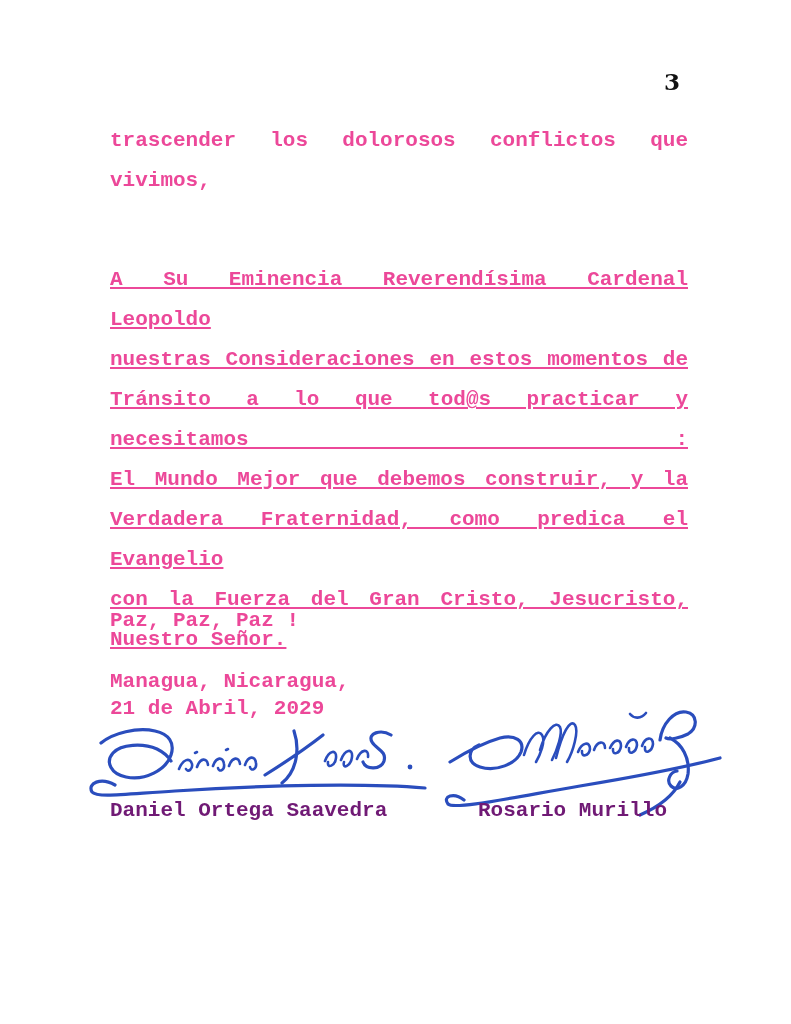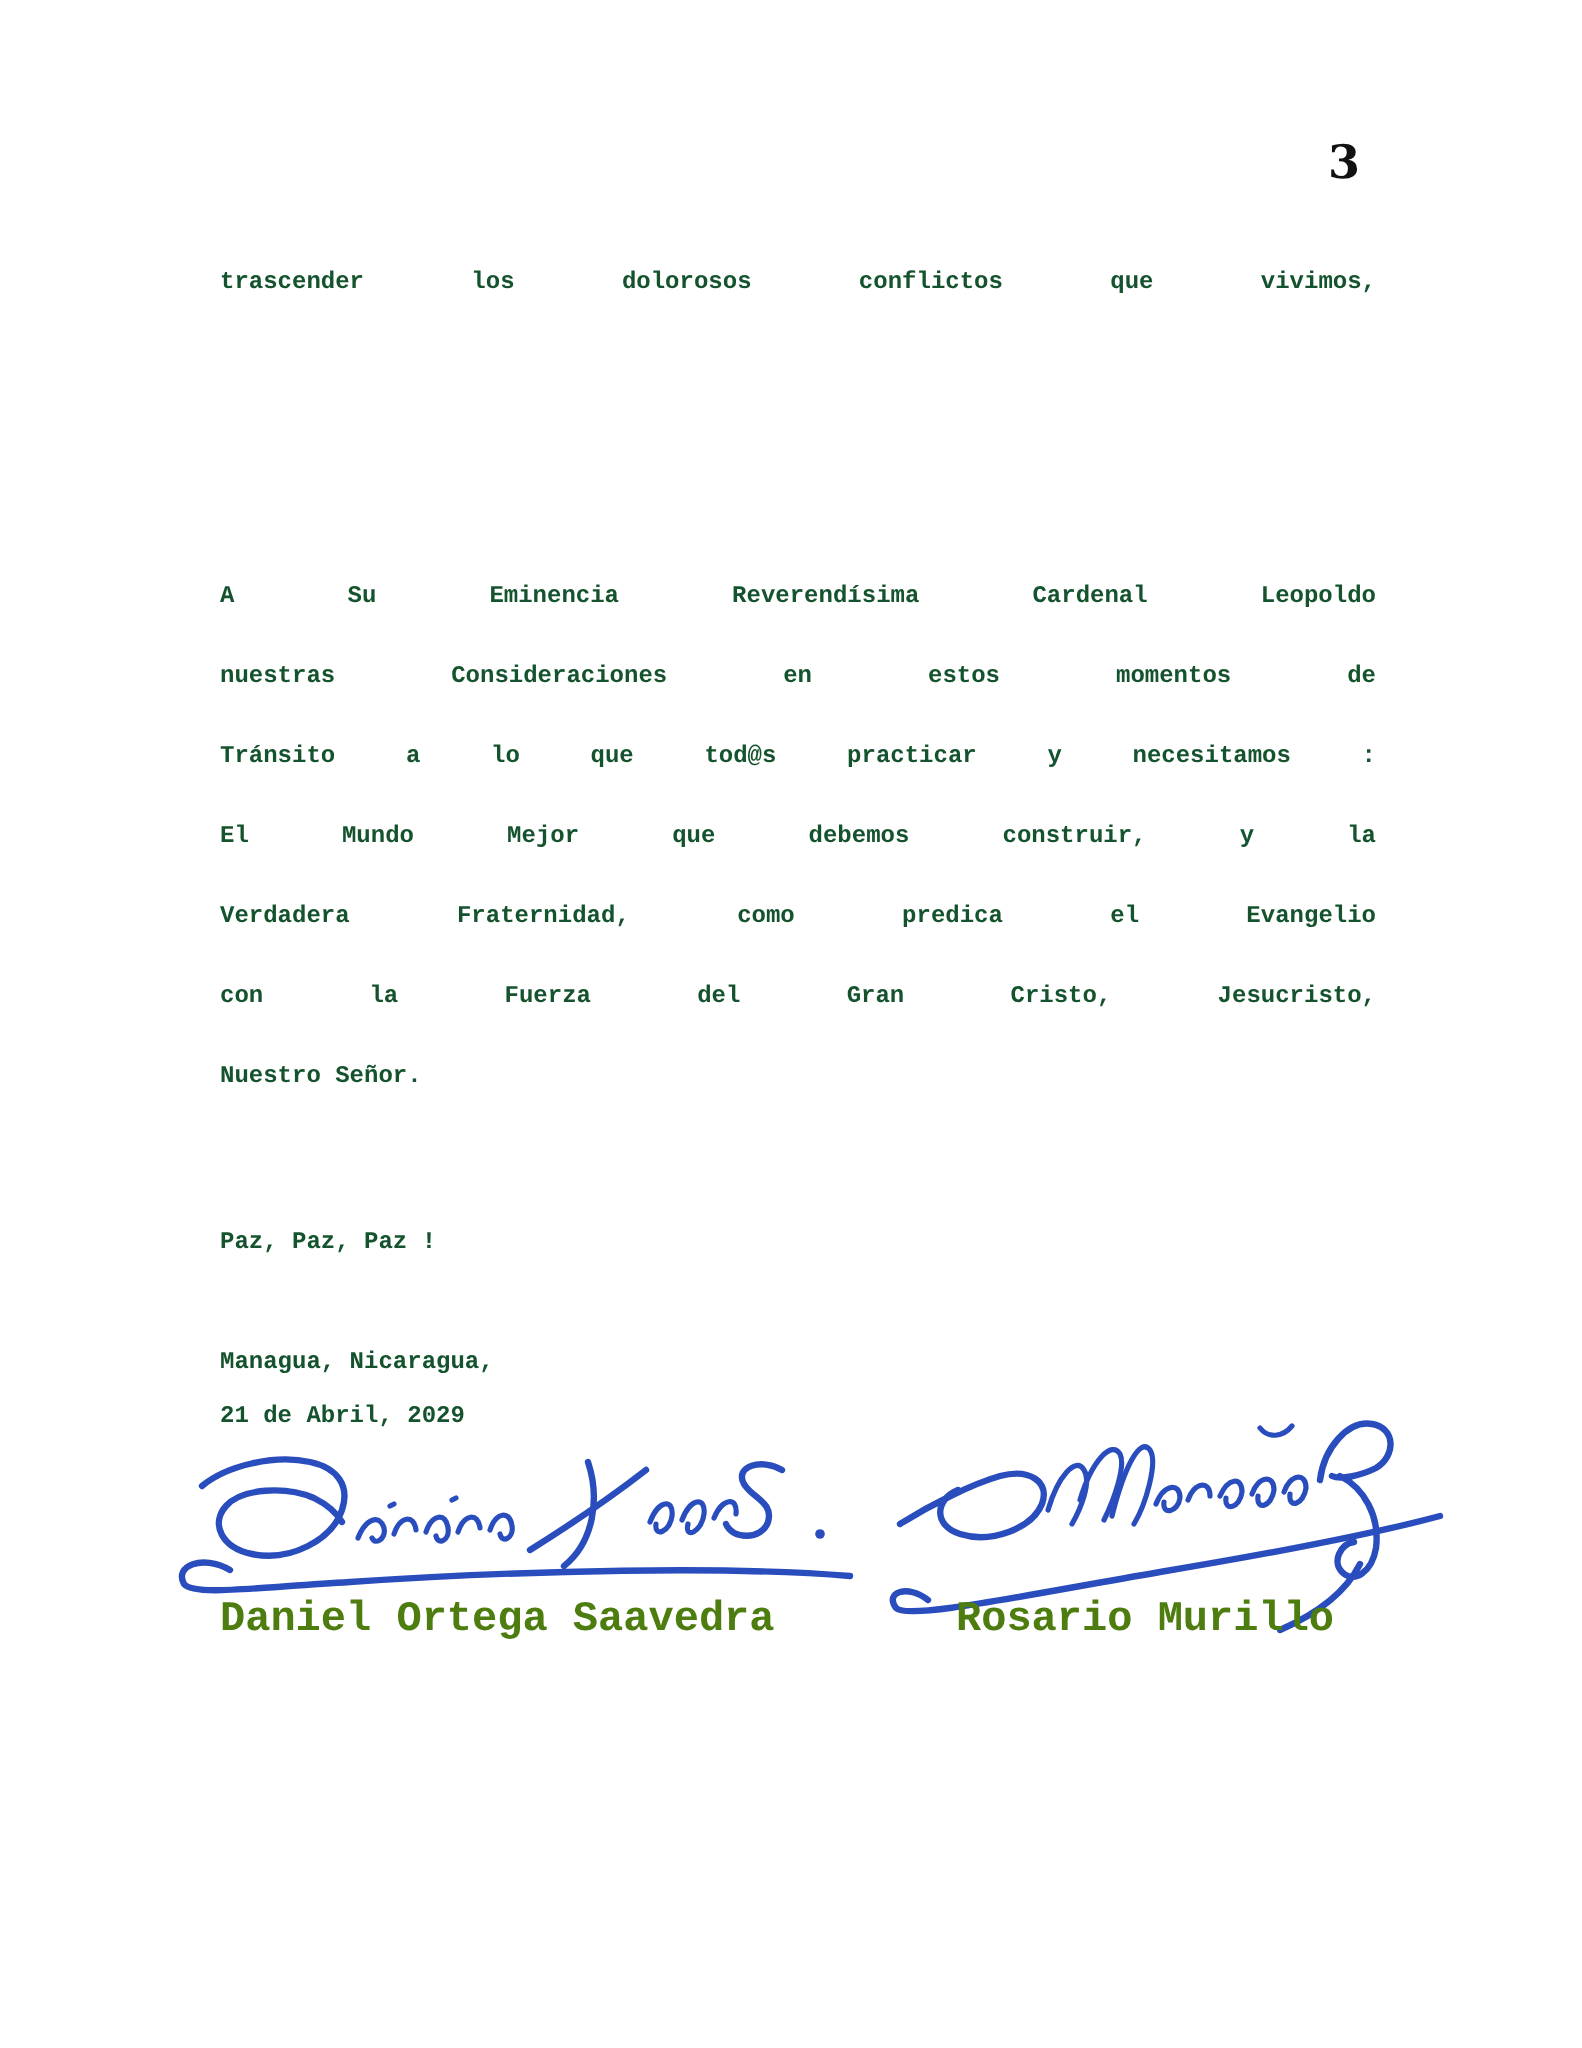--- a/index.html
+++ b/index.html
@@ -21,49 +21,49 @@
     font-family: "DejaVu Serif", serif;
     font-weight: bold;
     font-size: 23px;
     color: #111111;
   }
   .body-block {
     position: absolute;
     left: 110px;
     width: 578px;
     font-weight: bold;
-    font-size: 12px;
+    font-size: 21px;
     line-height: 40px;
     letter-spacing: 0;
-    color: #14532d;
+    color: #ec4899;
   }
   .ln {
     text-align: justify;
     text-align-last: justify;
     white-space: normal;
     word-spacing: 0.02em;
   }
   .ln-end {
     text-align: left;
     text-align-last: auto;
   }
   #para1 { top: 121px; }
-  #para2 { top: 278px; }
+  #para2 { top: 260px; text-decoration: underline; }
   #closing { top: 601px; }
   #placedate { top: 668px; line-height: 27px; }
   .sig-svg { position: absolute; pointer-events: none; }
   #sig-ortega { left: 85px; top: 715px; }
   #sig-murillo { left: 430px; top: 700px; }
   .sig-name {
     position: absolute;
     top: 797px;
     font-weight: bold;
     font-size: 21px;
     line-height: 27px;
-    color: #4d7c0f;
+    color: #701a75;
     white-space: nowrap;
   }
   #name-left { left: 110px; }
   #name-right { left: 478px; }
   .ink { fill: none; stroke: #2a4dbd; stroke-width: 3.2; stroke-linecap: round; stroke-linejoin: round; }
   .ink-thin { stroke-width: 2.6; }
 </style>
 </head>
 <body>
 

